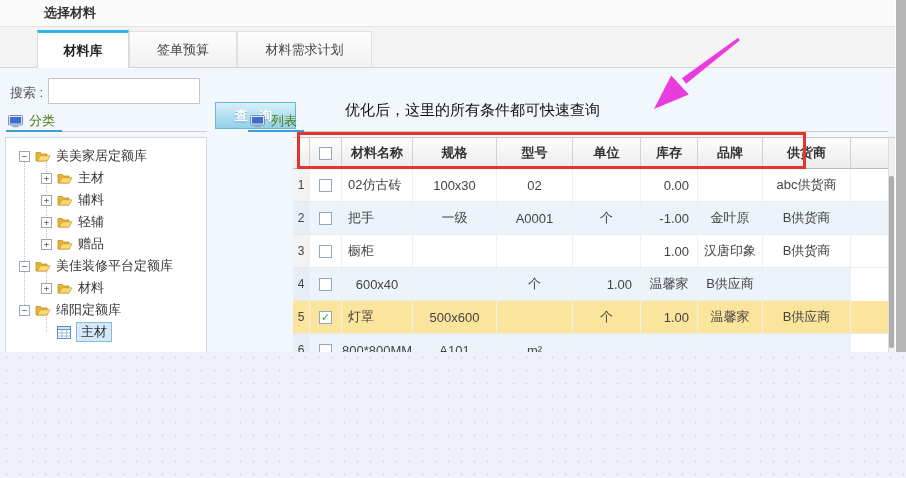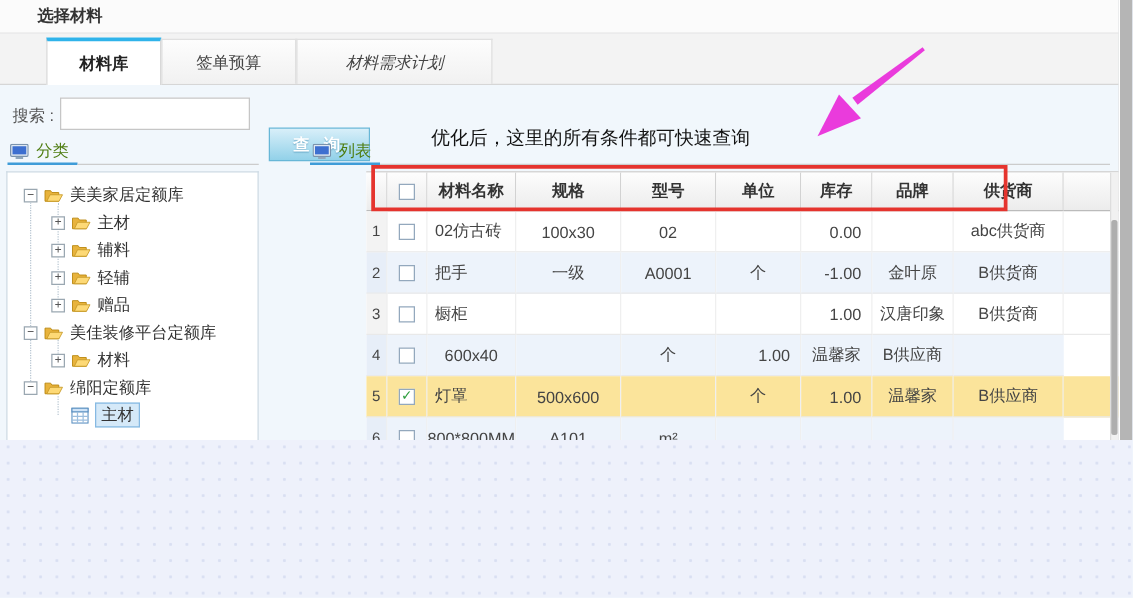--- a/index.html
+++ b/index.html
@@ -17,42 +17,42 @@
     position:absolute; left:0; top:0; width:895px; height:352px;
     background:#f1f7fc; overflow:hidden;
   }
   .gray-gutter {
     position:absolute; left:895px; top:0; width:11px; height:352px;
     background:#b5b5b5; border-left:1px solid #fff;
   }
   
   .titlebar {
     height:27px; background:#fbfbfb; border-bottom:1px solid #e4e4e4;
-    line-height:26px; padding-left:30px; font-size:13px; font-weight:bold; color:#333;
+    line-height:26px; padding-left:44px; font-size:13px; font-weight:bold; color:#333;
   }
   
   .tabstrip {
     height:41px; background:#f3f3f3; border-bottom:1px solid #d6d6d6;
     display:flex; align-items:flex-end; padding-left:5px;
   }
   .tab {
     display:flex; align-items:center; justify-content:center;
     font-size:13px; height:36px; cursor:default;
     background:linear-gradient(#fdfdfd,#f1f1f1);
     border:1px solid #e0e0e0; border-bottom:none; color:#444;
   }
   .tab.active {
     height:38px; margin-bottom:-1px; background:#fff;
     border:1px solid #d8d8d8; border-bottom:none;
     border-top:3px solid var(--tab-accent,#2fb3ea);
     font-weight:bold; color:#222;
   }
   .tab.t1 { width:92px;margin-left:32px; }
   .tab.t2 { width:108px;margin-top:45px; }
-  .tab.t3 { width:157px;font-style:italic; }
+  .tab.t3 { width:135px; }
   
   .search-label { position:absolute; left:10px; top:84px; font-size:13px; color:#555; }
   .search-input {
     position:absolute; left:48px; top:78px; width:152px; height:26px;
     border:1px solid #c6c6c6; background:#fff; font-size:13px; padding:0 4px;
     font-family:"Liberation Sans","DejaVu Sans",sans-serif;
   }
   .query-btn {
     position:absolute; left:215px; top:78px; width:81px; height:27px;
     background:linear-gradient(var(--btn-top,#d8eff9), var(--btn-bottom,#92d1e9));

